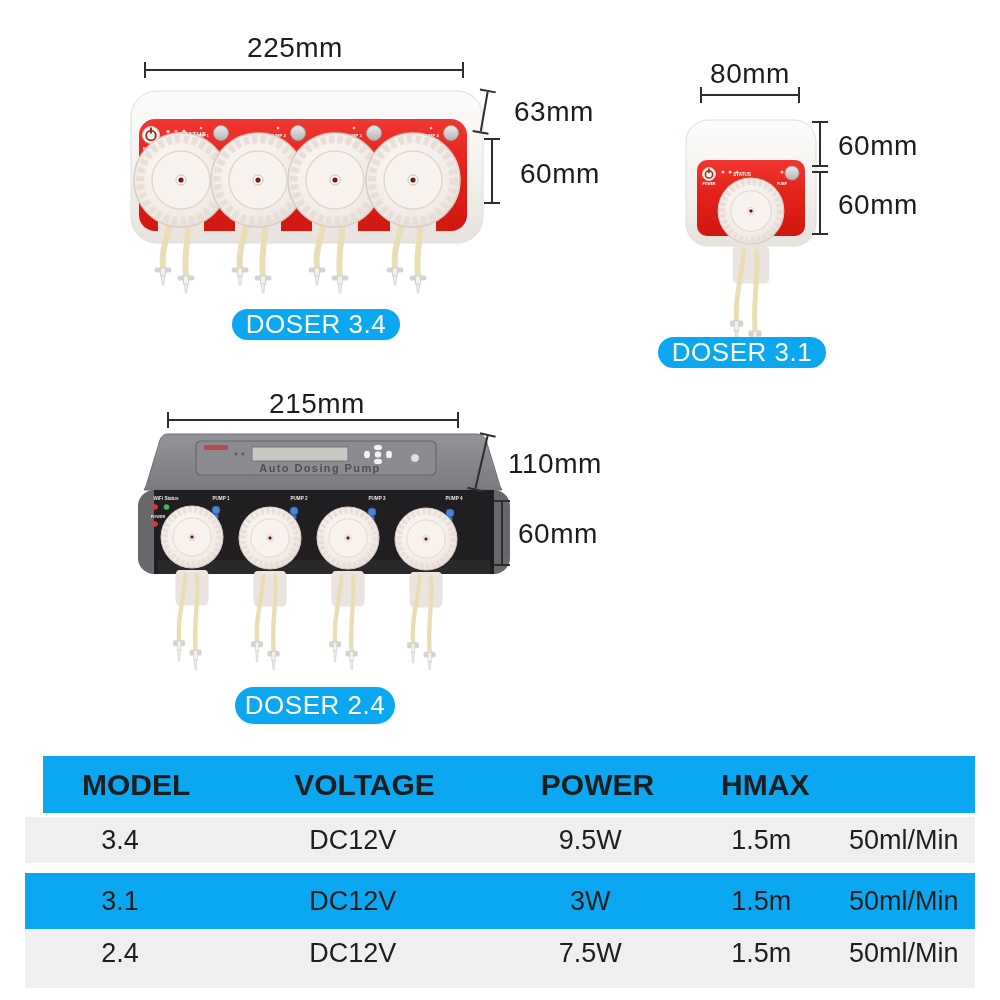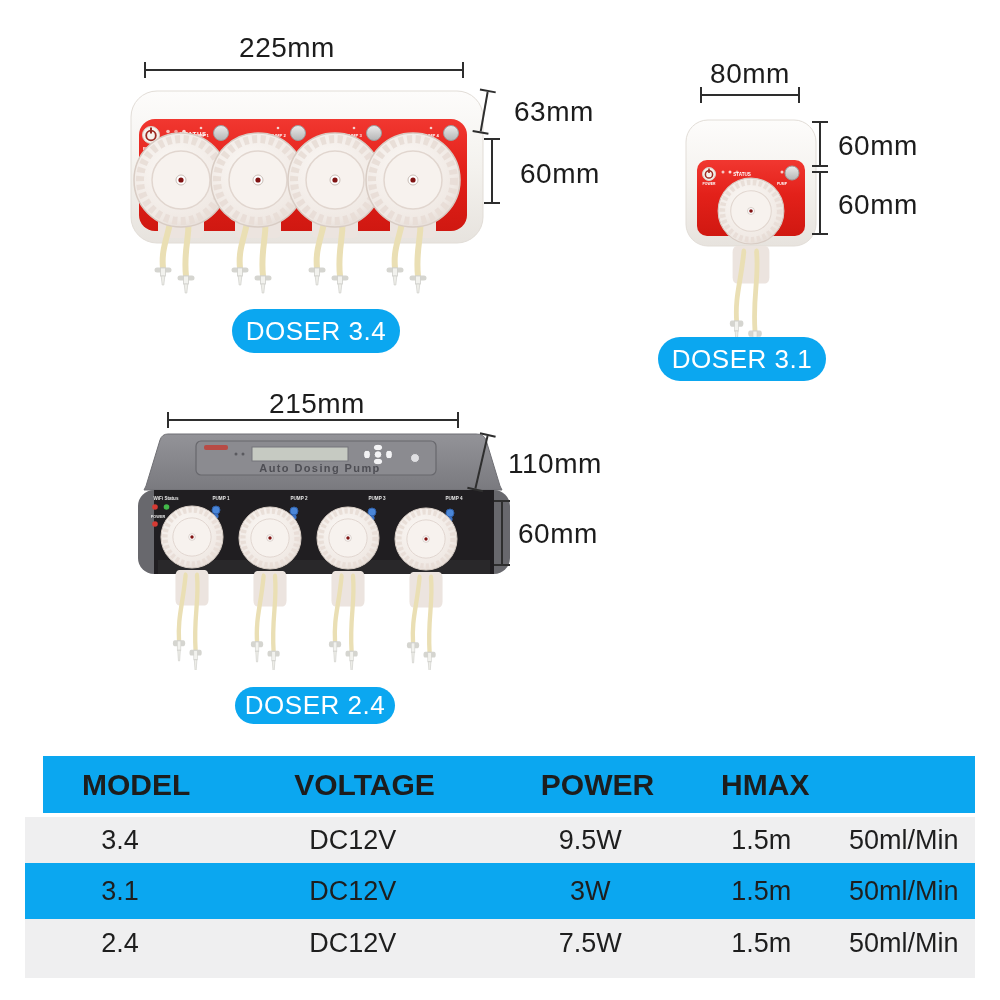--- a/index.html
+++ b/index.html
@@ -13,21 +13,21 @@
   .hdim::after { content:""; position:absolute; left:0; right:0; top:7px;
           border-top:2px solid #2e2e2e; }
   .vdim { position:absolute; width:16px;
           border-top:2px solid #2e2e2e; border-bottom:2px solid #2e2e2e; }
   .vdim::after { content:""; position:absolute; top:0; bottom:0; left:7px;
           border-left:2px solid #2e2e2e; }
   .dim-label { position:absolute; font-size:28px; color:#1c1c1c;
           text-align:center; letter-spacing:.5px; white-space:nowrap; }
 
   
-  .badge { position:absolute; height:44px; background:var(--accent); color:#fff;
+  .badge { position:absolute; height:31px; background:var(--accent); color:#fff;
            border-radius:999px; font-size:26px; font-weight:500;
            display:flex; align-items:center; justify-content:center; letter-spacing:.5px; }
 
   .dev { position:absolute; }
 
   
   svg text { font-family:"Liberation Sans", sans-serif; }
   .rp  { fill:#ffffff; font-weight:700; text-anchor:middle; }
   .wp  { fill:#e8e8e8; font-weight:700; text-anchor:middle; }
   .t3  { font-size:3.4px; } .t38 { font-size:3.8px; }
@@ -38,21 +38,21 @@
   .dbtn { fill:#f3f3f5; stroke:#77777c; stroke-width:.8; }
   .tb { stroke:#eadfb4; stroke-width:6; fill:none; stroke-linecap:round; }
 
   
   .spec-table { position:absolute; left:25px; top:756px; width:950px; }
   .t-row { display:grid; grid-template-columns:20% 29% 21% 15% 15%;
            align-items:center; text-align:center; }
   .t-head { height:57px; background:var(--accent); margin-bottom:4px;
             font-size:30px; font-weight:700; color:#1d1d1d;margin-left:18px; }
   .t-data { font-size:27px; font-weight:400; color:#1e1e1e; }
-  .row-a { height:46px; background:#efeff0; }
+  .row-a { height:46px; background:#efeff0; margin-bottom:10px; }
   .row-b { height:56px; background:var(--accent); margin-bottom:0; }
   .row-c { height:48px; background:#efeff0; }
   .t-partial { height:11px; background:#efeff0; }
 </style>
 </head>
 <body>
 
 <div id="canvas">
 
   <svg width="0" height="0" style="position:absolute">
@@ -95,21 +95,21 @@
       <g id="pump">
         <circle r="47" fill="url(#pumpG)" stroke="#d8ccc4" stroke-width="1.5"></circle>
         <circle r="41" fill="none" stroke="#e8ddd6" stroke-width="8" stroke-dasharray="5 3.5" opacity=".9"></circle>
         <circle r="29" fill="#f7f2ee" stroke="#e1d6cf" stroke-width="1.5"></circle>
         <circle r="5" fill="#ffffff" stroke="#c9beb7" stroke-width="1"></circle>
         <circle r="2.6" fill="#801312"></circle>
       </g>
     </defs>
   </svg>
 
-  <div class="dim-label" style="left:202px; top:32px; width:170px">225mm</div>
+  <div class="dim-label" style="left:210px; top:32px; width:170px">225mm</div>
   <div class="hdim" style="left:144px; top:62px; width:320px"></div>
 
   <svg class="dev" style="left:113px; top:83px" width="372" height="215" viewBox="0 0 372 215">
     <rect x="18" y="8" width="352" height="152" rx="26" fill="url(#bodyG)" stroke="#e2ddd7"></rect>
     <rect x="26" y="36" width="328" height="112" rx="16" fill="url(#redG)"></rect>
     <g>
       <circle cx="38" cy="52" r="8.5" fill="#f6f2ed" stroke="#d8cfc7"></circle>
       <circle cx="38" cy="52.5" r="4.8" fill="none" stroke="#9c2a22" stroke-width="1.8"></circle>
       <rect x="37" y="44.5" width="2" height="6" fill="#9c2a22"></rect>
     </g>

